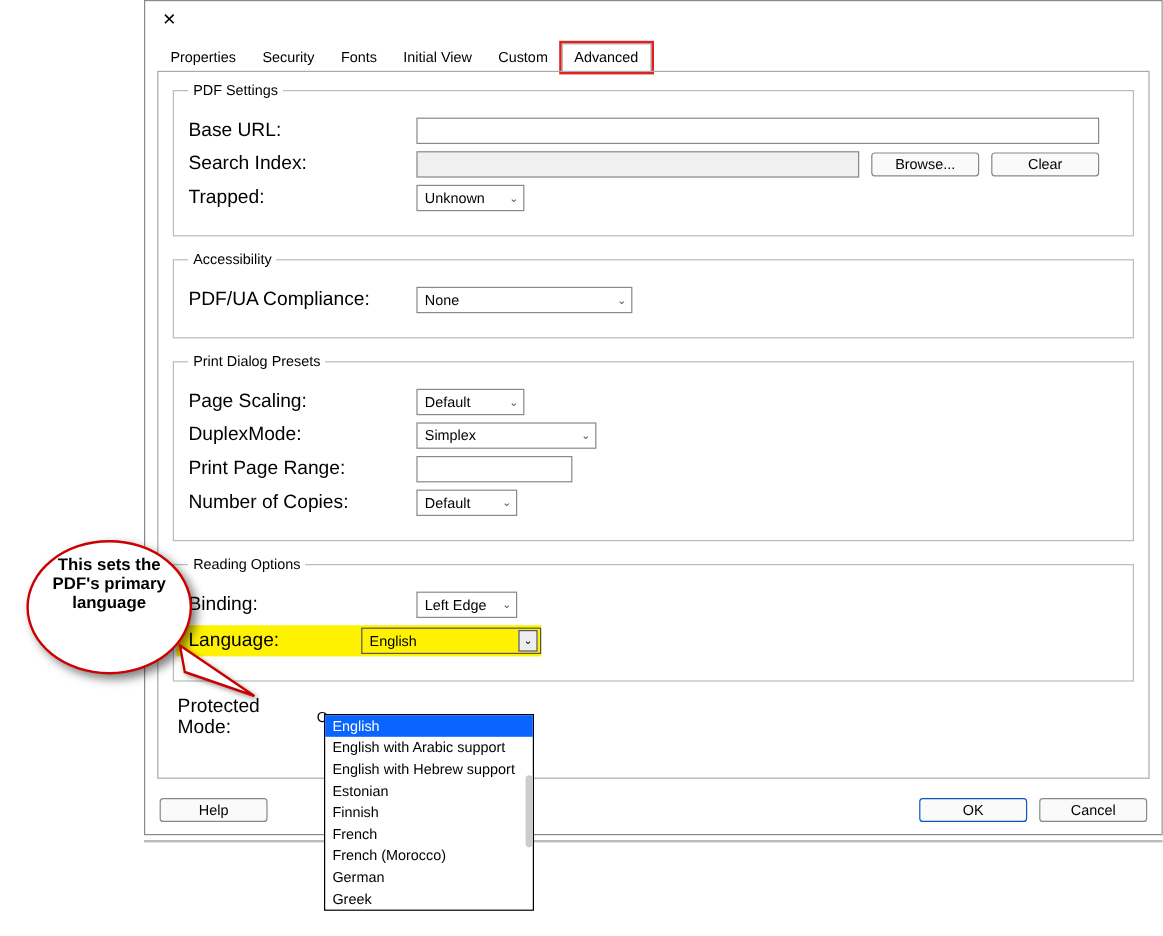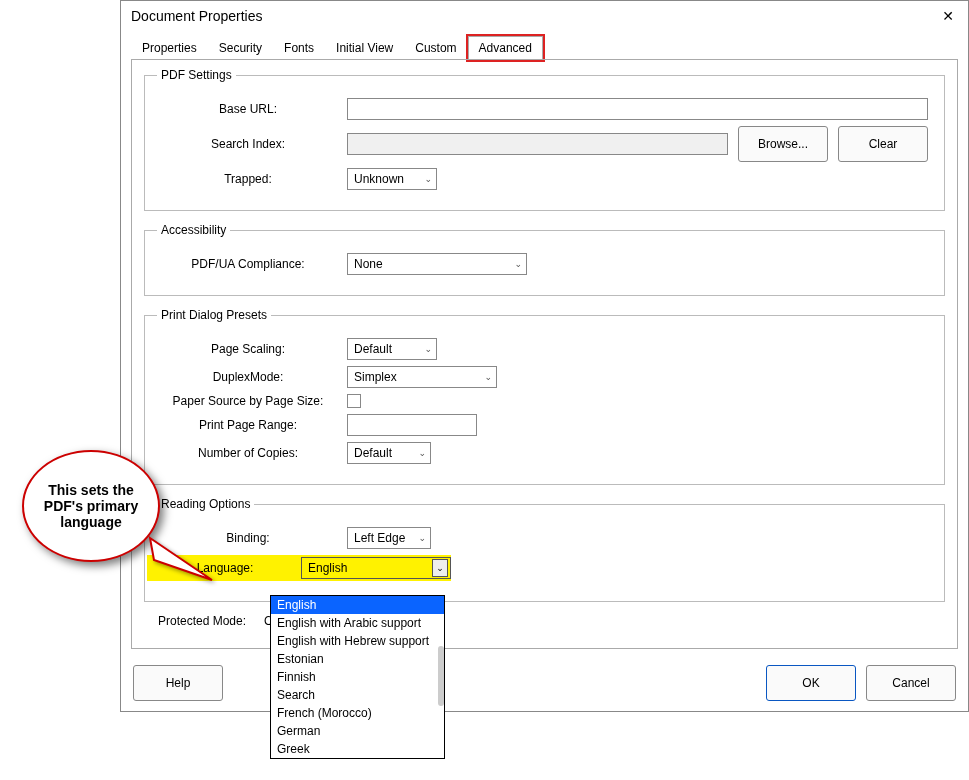--- a/index.html
+++ b/index.html
@@ -59,50 +59,50 @@
   .panel {
     border: 1px solid #aaa;
     margin: 0 10px 10px 10px;
     padding: 8px 12px 12px 12px;
     min-height: 590px;
     position: relative;
   }
   fieldset {
     border: 1px solid #bbb;
     margin: 0 0 12px 0;
-    padding: 10px 16px 14px 12px;
+    padding: 10px 28px 14px 12px;
   }
   legend {
     padding: 0 4px;
     font-size: 12px;
   }
   .row {
     display: flex;
     align-items: center;
     margin: 6px 0;
   }
   .lbl {
     width: 190px;
-    text-align: center;
+    text-align: left;
     padding-right: 8px;
-    font-size: 12px;
+    font-size: 16px;
   }
   .val { flex: 1; display: flex; align-items: center; gap: 10px; }
   input[type="text"].wide {
     width: 100%;
     height: 22px;
     border: 1px solid #888;
     padding: 2px 4px;
     font-size: 12px;
   }
   input[type="text"].ro {
     background: #f0f0f0;
   }
   .btn {
-    height: 36px;
+    height: 20px;
     min-width: 90px;
     border: 1px solid #888;
     background: #fafafa;
     border-radius: 3px;
     cursor: pointer;
     font-size: 12px;
     padding: 0 14px;
   }
   .btn.primary {
     border: 1.5px solid #0a57c2;
@@ -195,21 +195,21 @@
     z-index: 60;
   }
   .bubble {
     position: relative;
     width: 138px;
     height: 112px;
     background: #fff;
     border: 2px solid #c00;
     border-radius: 50%;
     display: flex;
-    align-items: center;
+    align-items: flex-start;
     justify-content: center;
     text-align: center;
     font-weight: bold;
     font-size: 14px;
     padding: 10px;
     filter: drop-shadow(4px 4px 4px rgba(0,0,0,0.5));
   }
   .tail {
     position:absolute;
     left: 128px;
@@ -225,21 +225,20 @@
     border-top: 2px solid #bbb;
   }
 </style>
 </head>
 <body>
 
 <div class="below-doc"></div>
 
 <div class="window">
   <div class="titlebar">
-    <span class="title">Document Properties</span>
     <span class="close-x">✕</span>
   </div>
 
   <div class="tabbar">
     <div class="tab">Properties</div>
     <div class="tab">Security</div>
     <div class="tab">Fonts</div>
     <div class="tab">Initial View</div>
     <div class="tab">Custom</div>
     <div class="tab active highlight">Advanced</div>
@@ -301,26 +300,20 @@
       <div class="row">
         <div class="lbl">DuplexMode:</div>
         <div class="val">
           <div class="select w150">
             <span>Simplex</span>
             <span class="chev">⌄</span>
           </div>
         </div>
       </div>
       <div class="row">
-        <div class="lbl">Paper Source by Page Size:</div>
-        <div class="val">
-          <div class="checkbox"></div>
-        </div>
-      </div>
-      <div class="row">
         <div class="lbl">Print Page Range:</div>
         <div class="val">
           <input type="text" class="ppr" value="" style="">
         </div>
       </div>
       <div class="row">
         <div class="lbl">Number of Copies:</div>
         <div class="val">
           <div class="select w70">
             <span>Default</span>
@@ -367,21 +360,21 @@
   </div>
 </div>
 
 <div class="dropdown" id="lang-dd">
   <div class="scroll"></div>
 <div class="opt sel">English</div>
     <div class="opt">English with Arabic support</div>
     <div class="opt">English with Hebrew support</div>
     <div class="opt">Estonian</div>
     <div class="opt">Finnish</div>
-    <div class="opt">Search</div>
+    <div class="opt">French</div>
     <div class="opt">French (Morocco)</div>
     <div class="opt">German</div>
     <div class="opt">Greek</div>
   </div>
 
 <div class="callout">
   <div class="bubble">
     <span>This sets the PDF's primary language</span>
   </div>
   <div class="tail">

